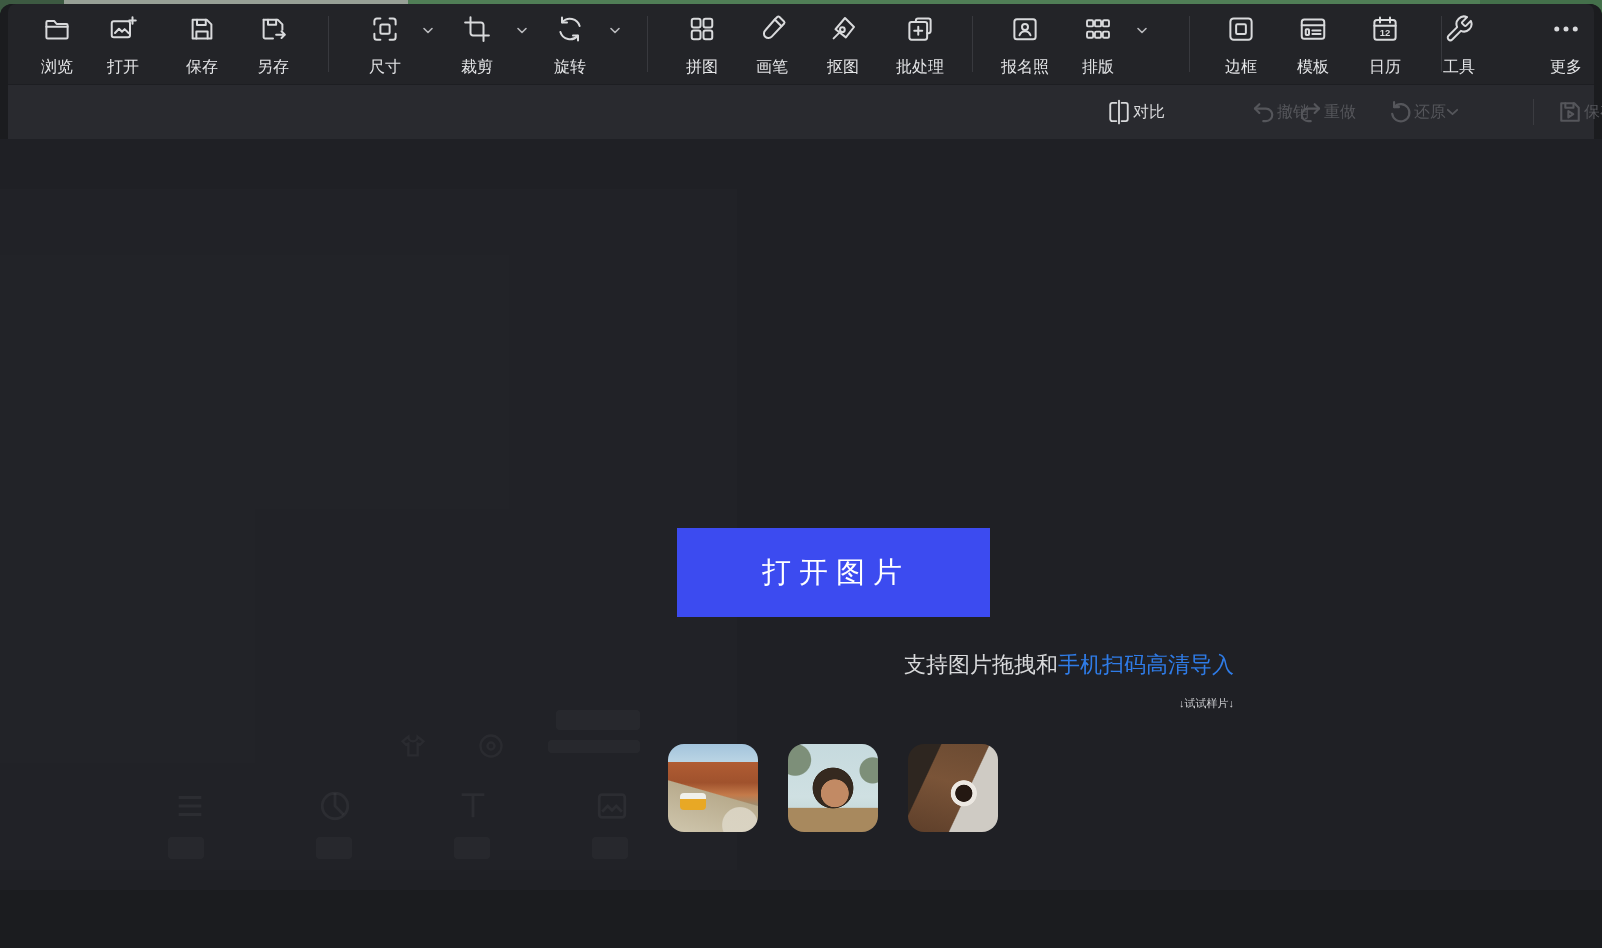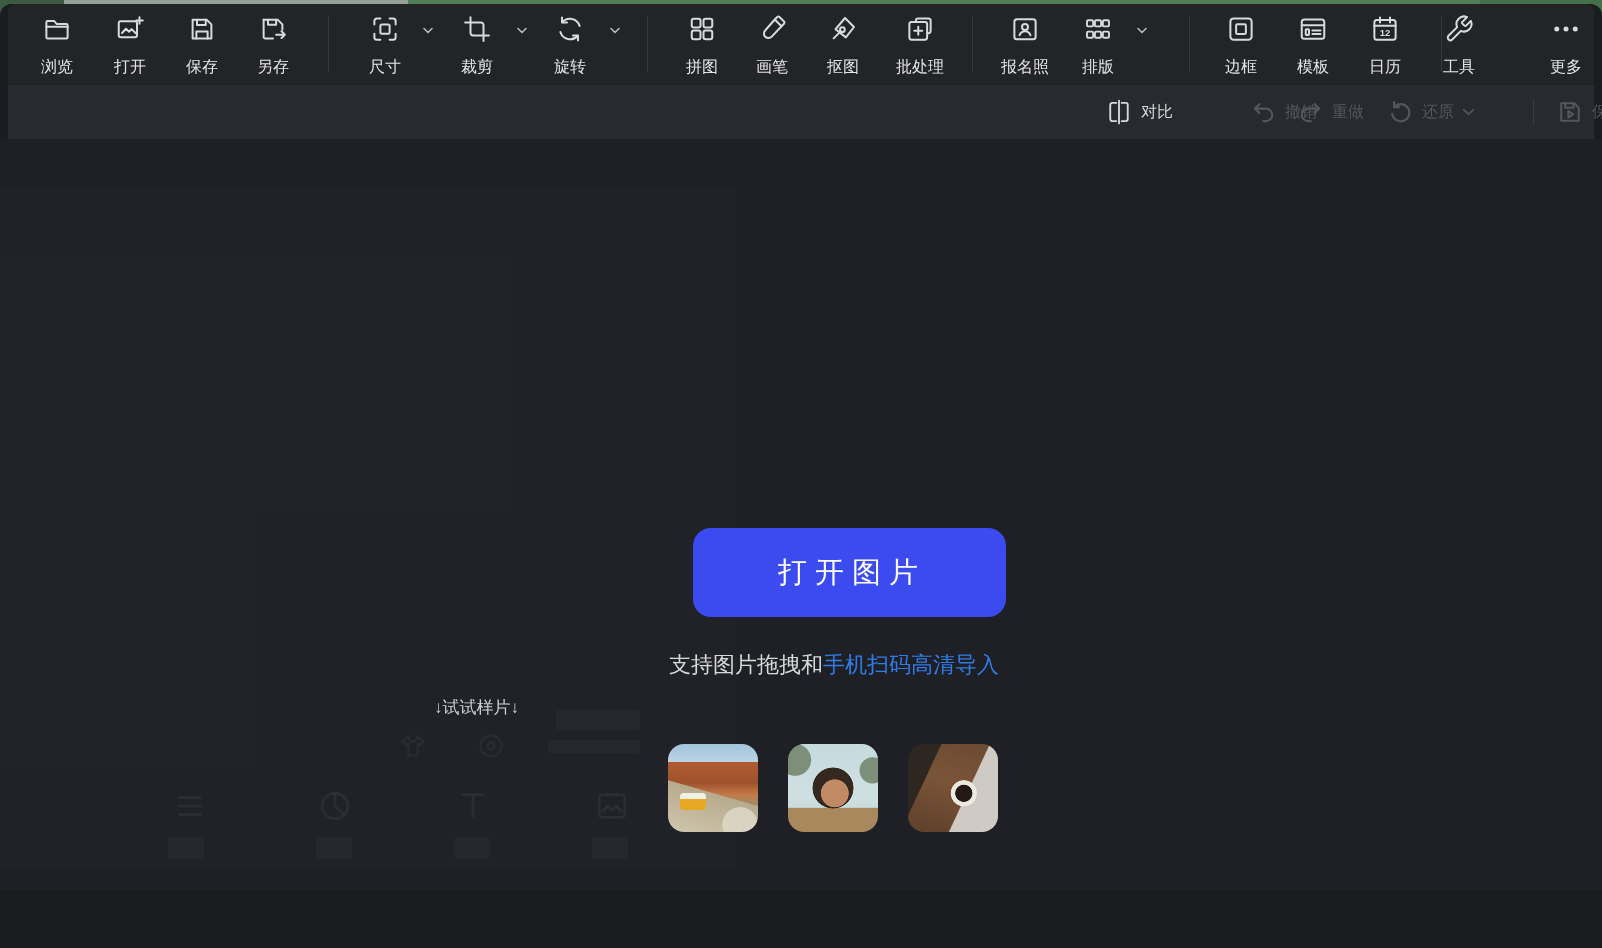--- a/index.html
+++ b/index.html
@@ -32,41 +32,41 @@
   .tb-item{position:absolute;top:8px;width:96px;transform:translateX(-50%);
     display:flex;flex-direction:column;align-items:center;cursor:pointer;}
   .ticon{height:34px;display:flex;align-items:center;justify-content:center;}
   .tlabel{margin-top:11px;font-size:16px;color:#e4e5e7;white-space:nowrap;}
   .tb-chev{position:absolute;top:23px;transform:translateX(-50%);cursor:pointer;line-height:0;}
   .tb-div{position:absolute;top:12px;width:1px;height:56px;background:#38393e;}
 
   
   .subbar-wrap{padding:0 8px;background:#1b1c1f;}
   .subbar{position:relative;height:55px;background:#292a2f;border-top:1px solid #1d1e22;box-sizing:border-box;}
-  .sb-group{position:absolute;top:0;height:54px;display:flex;align-items:center;gap:8px;cursor:pointer;white-space:nowrap;}
+  .sb-group{position:absolute;top:0;height:54px;display:flex;align-items:center;cursor:pointer;white-space:nowrap;}
   .sb-label{font-size:16px;color:#d8d9db;}
   .sb-group.dim .sb-label{color:#55565b;}
   .sb-div{position:absolute;top:14px;width:1px;height:26px;background:#3b3c41;}
 
   
   .canvas{position:relative;height:751px;background:#1f2025;overflow:hidden;}
   .ghost-panel{position:absolute;left:0;top:50px;width:737px;height:681px;background:rgba(255,255,255,0.013);}
   .ghost{position:absolute;pointer-events:none;}
   .ghost svg{display:block;}
   .gblob{position:absolute;background:rgba(255,255,255,0.032);border-radius:4px;pointer-events:none;}
 
   .open-btn{position:absolute;left:677px;top:389px;width:313px;height:89px;
-    background:#3c4bf0;border:none;border-radius:18px;color:#ffffff;
+    background:#3c4bf0;border:none;border-radius:0;color:#ffffff;
     font-size:29px;font-weight:500;letter-spacing:8px;padding-left:11px;cursor:pointer;
-    font-family:inherit;margin-left:16px;}
-  .hint{position:absolute;left:434px;top:511px;width:800px;text-align:center;
+    font-family:inherit;}
+  .hint{position:absolute;left:434px;top:511px;width:800px;text-align:right;
     font-size:22px;color:#d8d9db;}
   .hint .link{color:#2f7ce8;cursor:pointer;}
-  .caption{position:absolute;left:434px;top:557px;width:800px;text-align:left;
-    font-size:17px;color:#d0d1d4;font-family:Liberation Serif, serif;}
+  .caption{position:absolute;left:434px;top:557px;width:800px;text-align:right;
+    font-size:11px;color:#d0d1d4;font-family:Liberation Serif, serif;}
 
   .thumbs{position:absolute;left:668px;top:605px;display:flex;gap:30px;}
   .thumb{width:90px;height:88px;border-radius:16px;cursor:pointer;position:relative;overflow:hidden;}
   .thumb-desert{background:
     radial-gradient(circle at 80% 92%,rgba(220,214,198,.9) 0 16%,transparent 17%),
     linear-gradient(196deg,transparent 54%,#b8ab8d 55%,#cfc6ad 100%),
     linear-gradient(180deg,#a3c4dc 0%,#bad4e4 20%,#b05c33 21%,#a0522d 44%,#c47a4a 58%,#9b8d6f 70%,#b3a98c 100%);}
   .thumb-desert::after{content:"";position:absolute;left:12px;bottom:22px;width:26px;height:17px;
     background:linear-gradient(180deg,#f0f0ea 0 35%,#e8a825 36%);border-radius:4px;}
   .thumb-woman{background:
@@ -98,21 +98,21 @@
       <div class="tb-item" style="left:49px">
         <span class="ticon">
           <svg width="30" height="30" viewBox="0 0 24 24" fill="none" stroke="#d9dadc" stroke-width="1.6" stroke-linecap="round" stroke-linejoin="round">
                 <path d="M3.5 18.5V6.5a1 1 0 0 1 1-1h5.2l2 2.5h7.8a1 1 0 0 1 1 1v9.5a1 1 0 0 1-1 1h-15a1 1 0 0 1-1-1z"></path>
                 <path d="M3.5 10.2h17"></path>
               </svg>
         </span>
         <span class="tlabel">浏览</span>
       </div>
 
-      <div class="tb-item" style="left:122px">
+      <div class="tb-item" style="left:115px">
         <span class="ticon">
           <svg width="30" height="30" viewBox="0 0 24 24" fill="none" stroke="#d9dadc" stroke-width="1.6" stroke-linecap="round" stroke-linejoin="round">
                 <rect x="3" y="5.8" width="14.6" height="12.7" rx="1.6"></rect>
                 <path d="M5.6 15.2l3.2-3.4 2.4 2.4 2.1-2.1 3.3 3.3"></path>
                 <path d="M19.6 2.6v5.2M17 5.2h5.2"></path>
               </svg>
         </span>
         <span class="tlabel">打开</span>
       </div>
 

